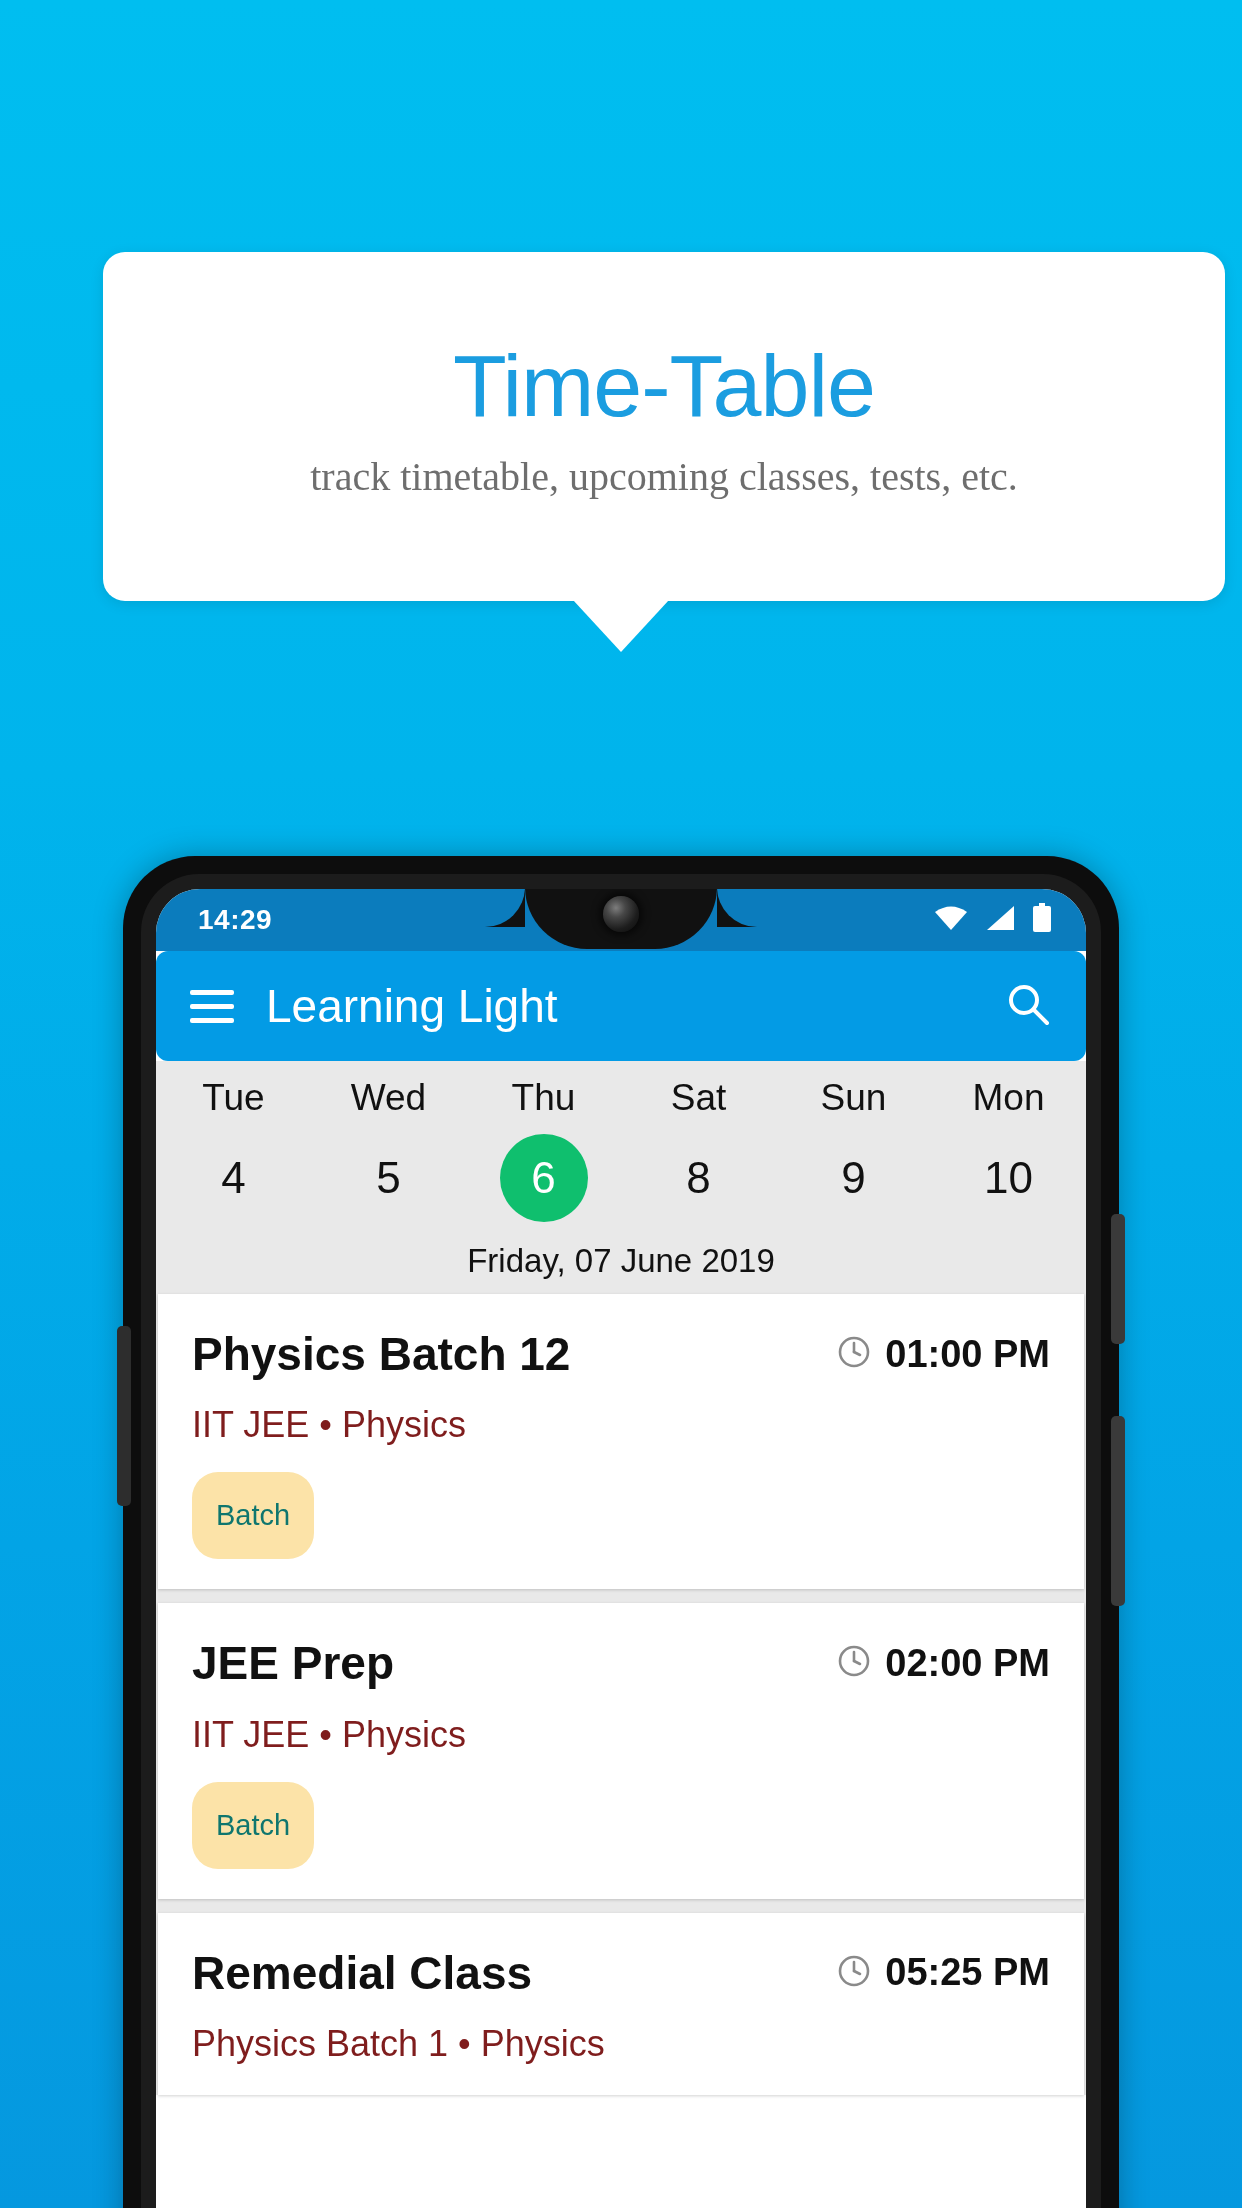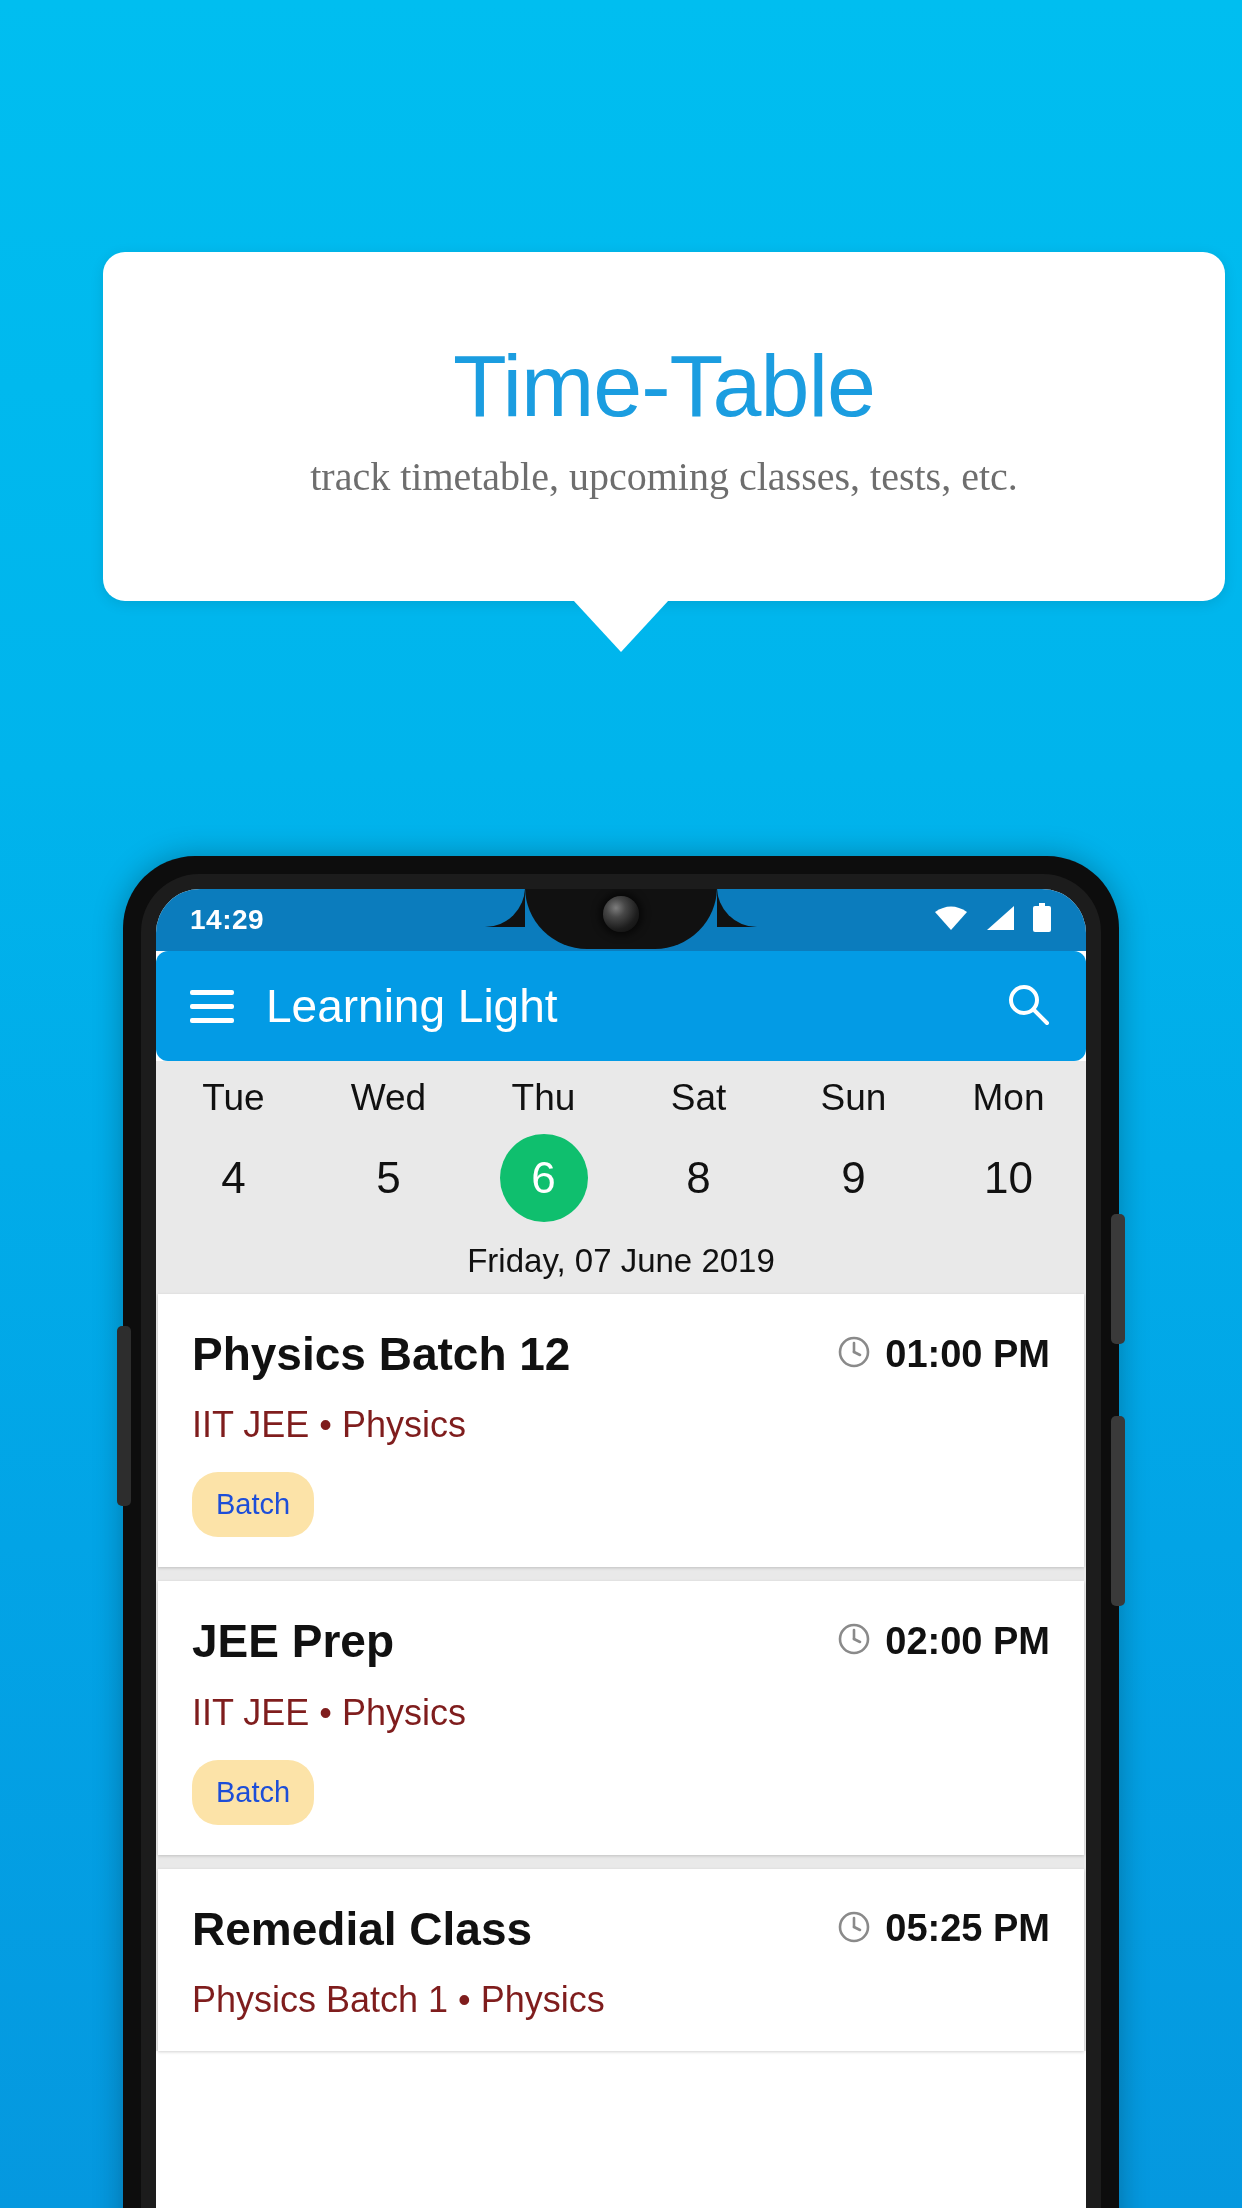--- a/index.html
+++ b/index.html
@@ -52,21 +52,21 @@
     position:absolute;left:33px;top:33px;right:33px;bottom:0;
     background:#ffffff;border-radius:44px 44px 0 0;overflow:hidden;
   }
 
   
   .statusbar{
     position:relative;height:62px;background:#0B7CBD;
     display:flex;align-items:center;justify-content:space-between;
     padding:0 34px;box-sizing:border-box;
   }
-  .status-time{color:#fff;font-size:28px;font-weight:700;letter-spacing:.5px;}
+  .status-time{color:#fff;font-size:28px;font-weight:700;letter-spacing:.5px;margin-left:8px;}
   .status-icons{display:flex;align-items:center;gap:17px;}
   .notch{
     position:absolute;left:50%;top:-2px;transform:translateX(-50%);
     width:192px;height:62px;background:#111;
     border-radius:0 0 62px 62px;
     display:flex;align-items:flex-start;justify-content:center;
   }
   .notch::before,.notch::after{
     content:"";position:absolute;top:0;width:34px;height:34px;
     background:transparent;
@@ -120,22 +120,22 @@
   .card{
     background:#fff;margin:0 2px 14px 2px;padding:36px 34px 30px 34px;
     box-shadow:0 1px 3px rgba(0,0,0,.18);
   }
   .card-head{display:flex;align-items:center;justify-content:space-between;}
   .card-title{font-size:46px;font-weight:700;color:#111;line-height:1.05;}
   .card-time{display:flex;align-items:center;gap:14px;}
   .card-time-text{font-size:38px;font-weight:700;color:#111;}
   .card-sub{font-size:36px;color:#7f1d1d;margin-top:26px;}
   .badge{
-    display:inline-block;margin-top:26px;background:#FCE3A8;color:#1d4ed8;
-    font-size:29px;padding:16px 24px;border-radius:26px;
+    display:inline-block;margin-top:26px;background:#FCE3A8;color:#0f766e;
+    font-size:29px;padding:27px 24px;border-radius:26px;
   }
 </style>
 </head>
 <body>
 
 <div class="bubble">
   <div class="bubble-title">Time-Table</div>
   <div class="bubble-sub">track timetable, upcoming classes, tests, etc.</div>
 </div>
 <div class="bubble-tail"></div>

